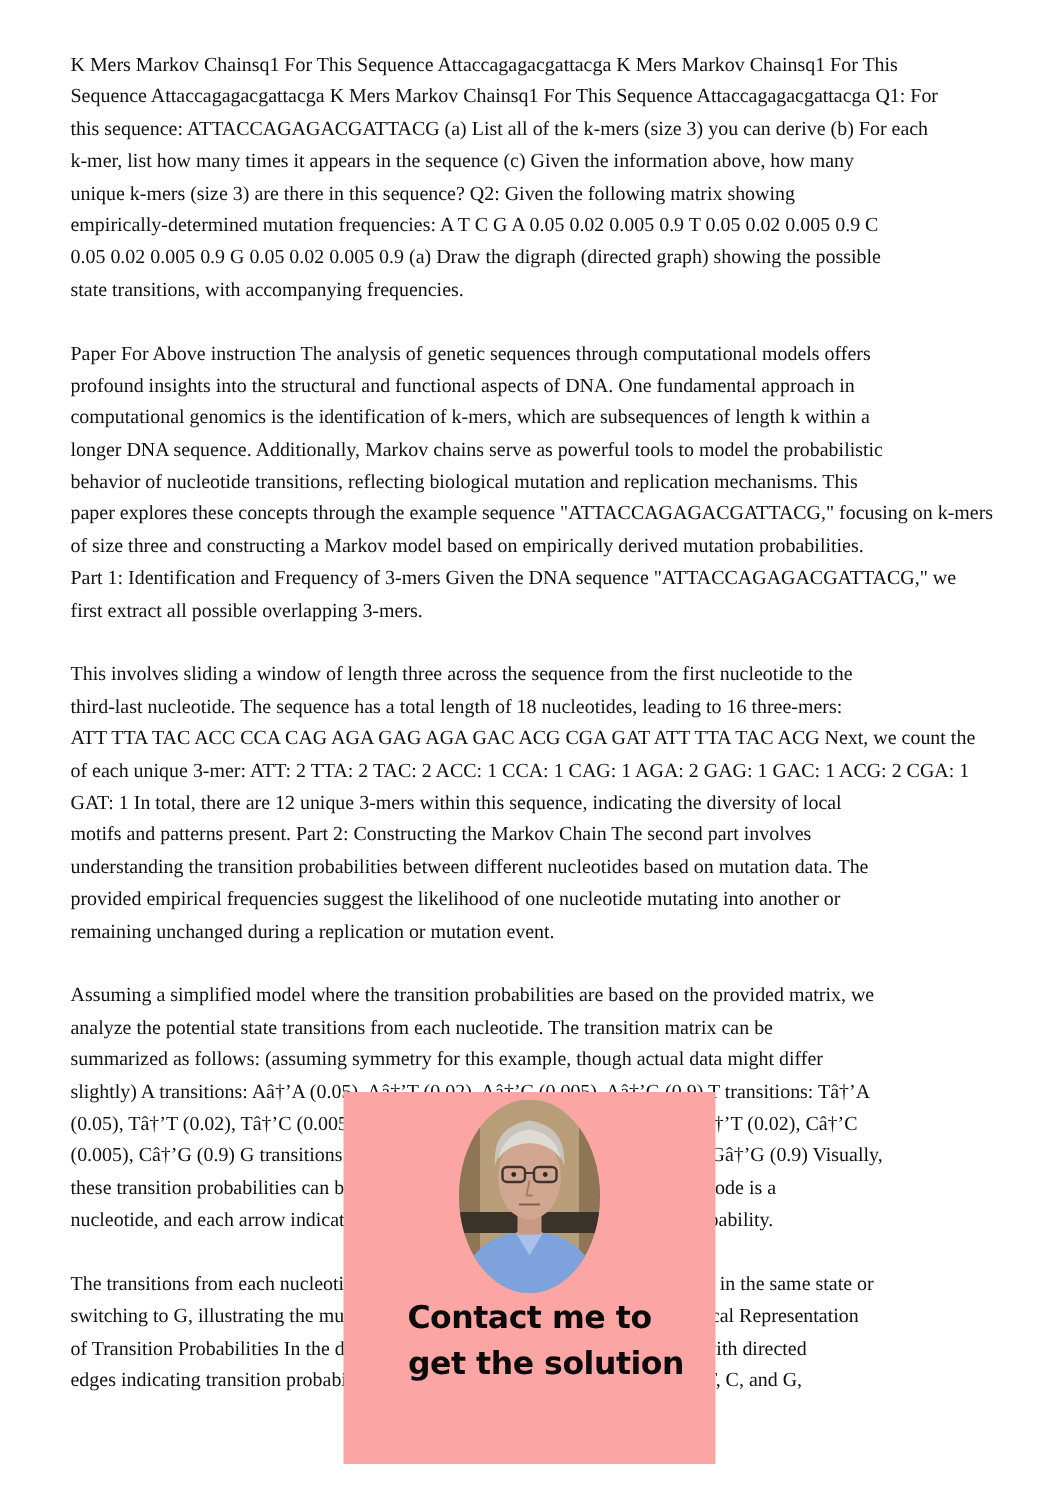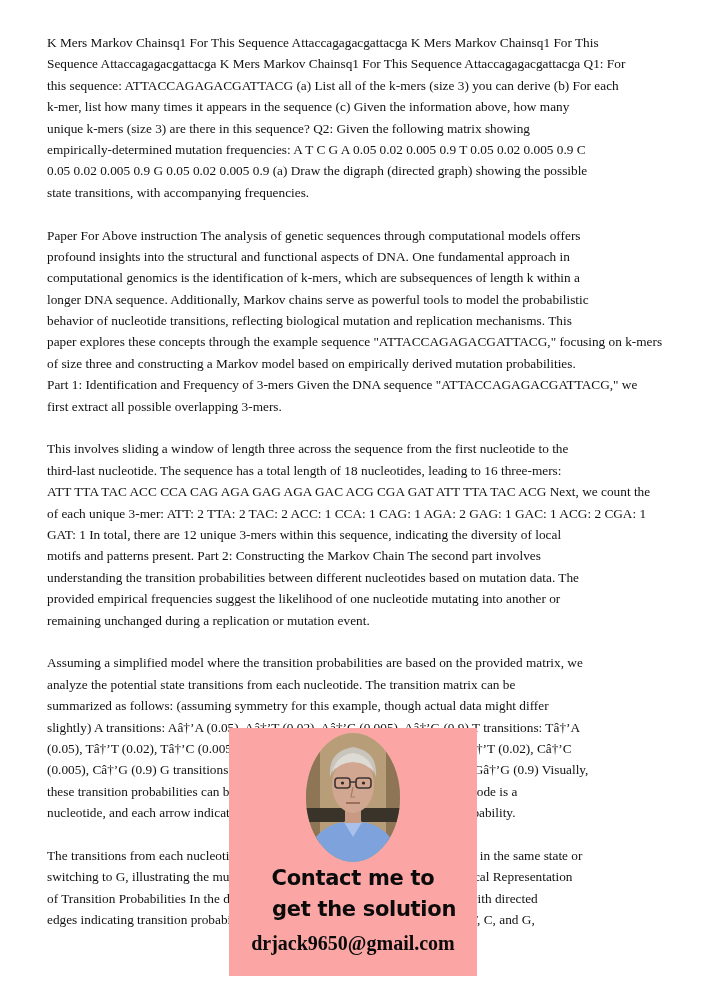--- a/index.html
+++ b/index.html
@@ -162,14 +162,13 @@
 
       <circle cx="36.5" cy="50" r="1.6" fill="#2d2622"></circle>
       <circle cx="57.5" cy="50" r="1.6" fill="#2d2622"></circle>
 
       <path d="M47 54 L45 64 L49 64" fill="none" stroke="#a77a66" stroke-width="1.2"></path>
       <line x1="40" y1="70" x2="54" y2="70" stroke="#8a5c4c" stroke-width="1.4"></line>
     </svg>
   </div>
   <div class="cta cta1">Contact me to</div>
   <div class="cta cta2">get the solution</div>
-  <div class="email">drjack9650@gmail.com</div>
 </div>
 
 </body></html>

